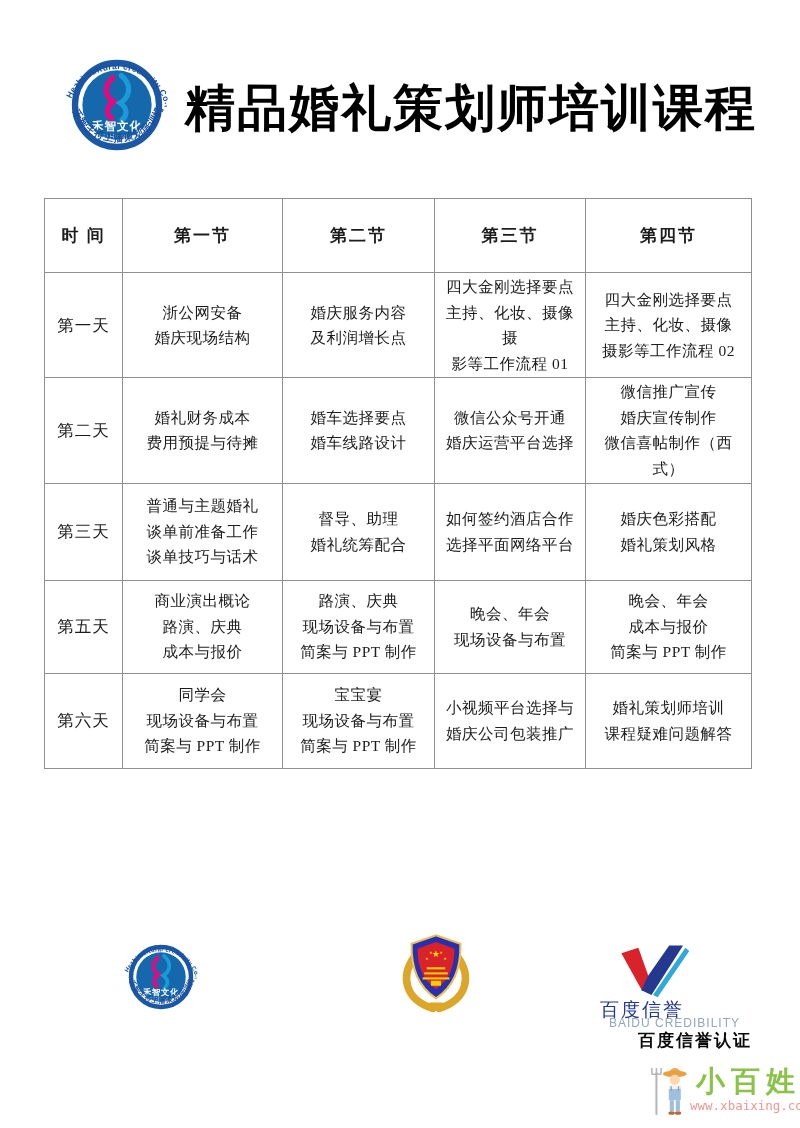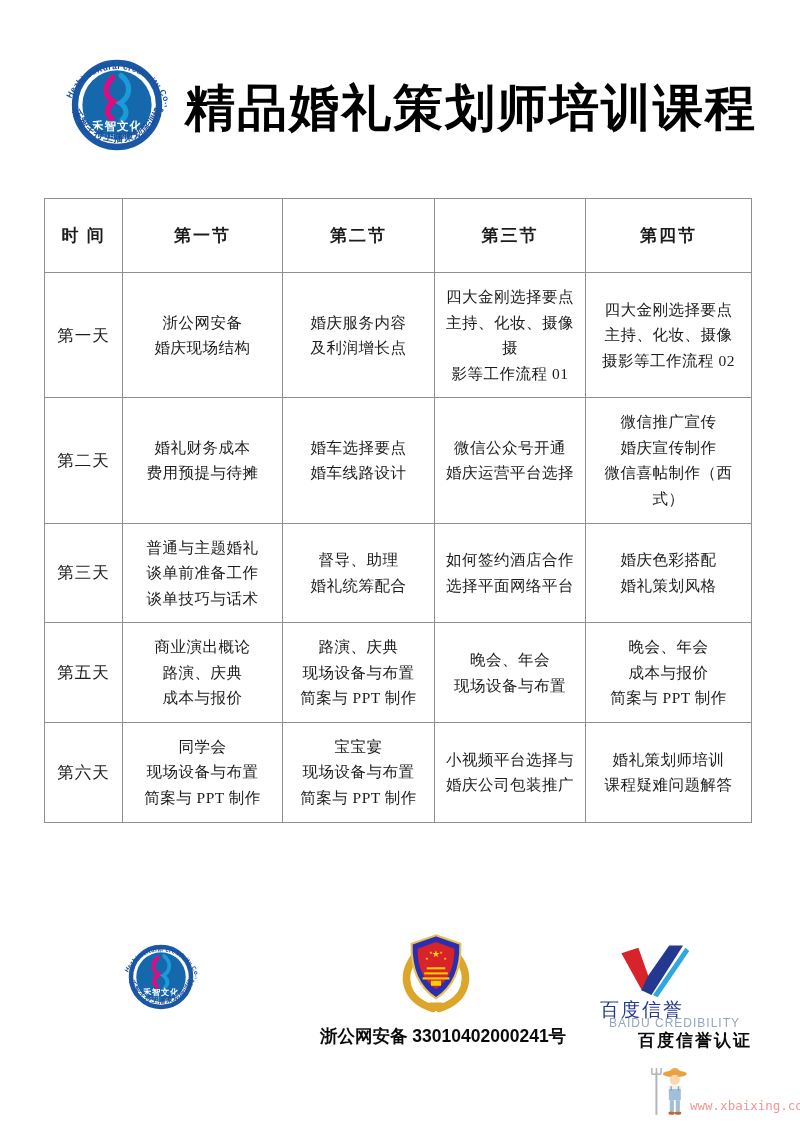--- a/index.html
+++ b/index.html
@@ -27,21 +27,21 @@
   table.course {
     position: absolute; left: 44px; top: 198px;
     width: 707px; border-collapse: collapse; table-layout: fixed;
     font-family: "Liberation Serif", serif;
   }
   table.course th, table.course td {
     border: 1px solid #8f8f8f;
     text-align: center; vertical-align: middle;
     color: #1c1c1c;
     white-space: pre-line;
-    padding: 11px 4px;
+    padding: 1px 4px;
   }
   table.course th { font-size: 17px; font-weight: bold; letter-spacing: 2px; }
   table.course td { font-size: 15.5px; line-height: 1.65; letter-spacing: 0.5px; }
   table.course td.day { font-size: 16.5px; letter-spacing: 1px; }
   tr.r-head { height: 74px; }
   tr.r1 { height: 100px; }
   tr.r2 { height: 93px; }
   tr.r3 { height: 97px; }
   tr.r4 { height: 93px; }
   tr.r5 { height: 93px; }
@@ -228,21 +228,20 @@
     <text x="50" y="30" text-anchor="middle" font-size="11" fill="#ffde00">★</text>
     <text x="39" y="33" text-anchor="middle" font-size="5" fill="#ffde00">★</text>
     <text x="44" y="26" text-anchor="middle" font-size="5" fill="#ffde00">★</text>
     <text x="56" y="26" text-anchor="middle" font-size="5" fill="#ffde00">★</text>
     <text x="61" y="33" text-anchor="middle" font-size="5" fill="#ffde00">★</text>
     <rect x="39" y="42" width="22" height="2.5" fill="#f8d000"></rect>
     <rect x="36" y="48" width="28" height="2.5" fill="#f8d000"></rect>
     <rect x="34" y="54" width="32" height="2.5" fill="#f8d000"></rect>
     <rect x="44" y="58" width="12" height="6" fill="#f8d000"></rect>
   </svg>
-  <div class="police-text">浙公网安备 33010402000241号</div>
 
   <svg class="baidu-logo" viewBox="0 0 90 70">
     <polygon points="4,12 26,5 42,50 31,61" fill="#d8232a"></polygon>
     <polygon points="66,2 84,2 43,66 30,60 38,42" fill="#24388f"></polygon>
     <polygon points="87,5 92,9 51,69 45,66" fill="#2fa8dc"></polygon>
   </svg>
   <div class="baidu-title">百度信誉</div>
   <div class="baidu-subtitle">BAIDU CREDIBILITY</div>
   <div class="baidu-caption">百度信誉认证</div>
 
@@ -255,16 +254,17 @@
       <circle cx="27" cy="20" r="5.5" fill="#fcd7b0"></circle>
       <rect x="20" y="26" width="14" height="8" fill="#f5f1e7"></rect>
       <rect x="20.5" y="30" width="13" height="12" fill="#9fc0dc"></rect>
       <line x1="23" y1="27" x2="23" y2="32" stroke="#7ba6c9" stroke-width="1.5"></line>
       <line x1="31" y1="27" x2="31" y2="32" stroke="#7ba6c9" stroke-width="1.5"></line>
       <rect x="21.5" y="42" width="4.5" height="12" fill="#9fc0dc"></rect>
       <rect x="28" y="42" width="4.5" height="12" fill="#9fc0dc"></rect>
       <ellipse cx="23.5" cy="56" rx="3.5" ry="2" fill="#b86a3a"></ellipse>
       <ellipse cx="30.5" cy="56" rx="3.5" ry="2" fill="#b86a3a"></ellipse>
     </svg>
+    <div class="wm-name">小百姓</div>
     <div class="wm-url">www.xbaixing.com</div>
   </div>
 
 </div>
 
 </body></html>

